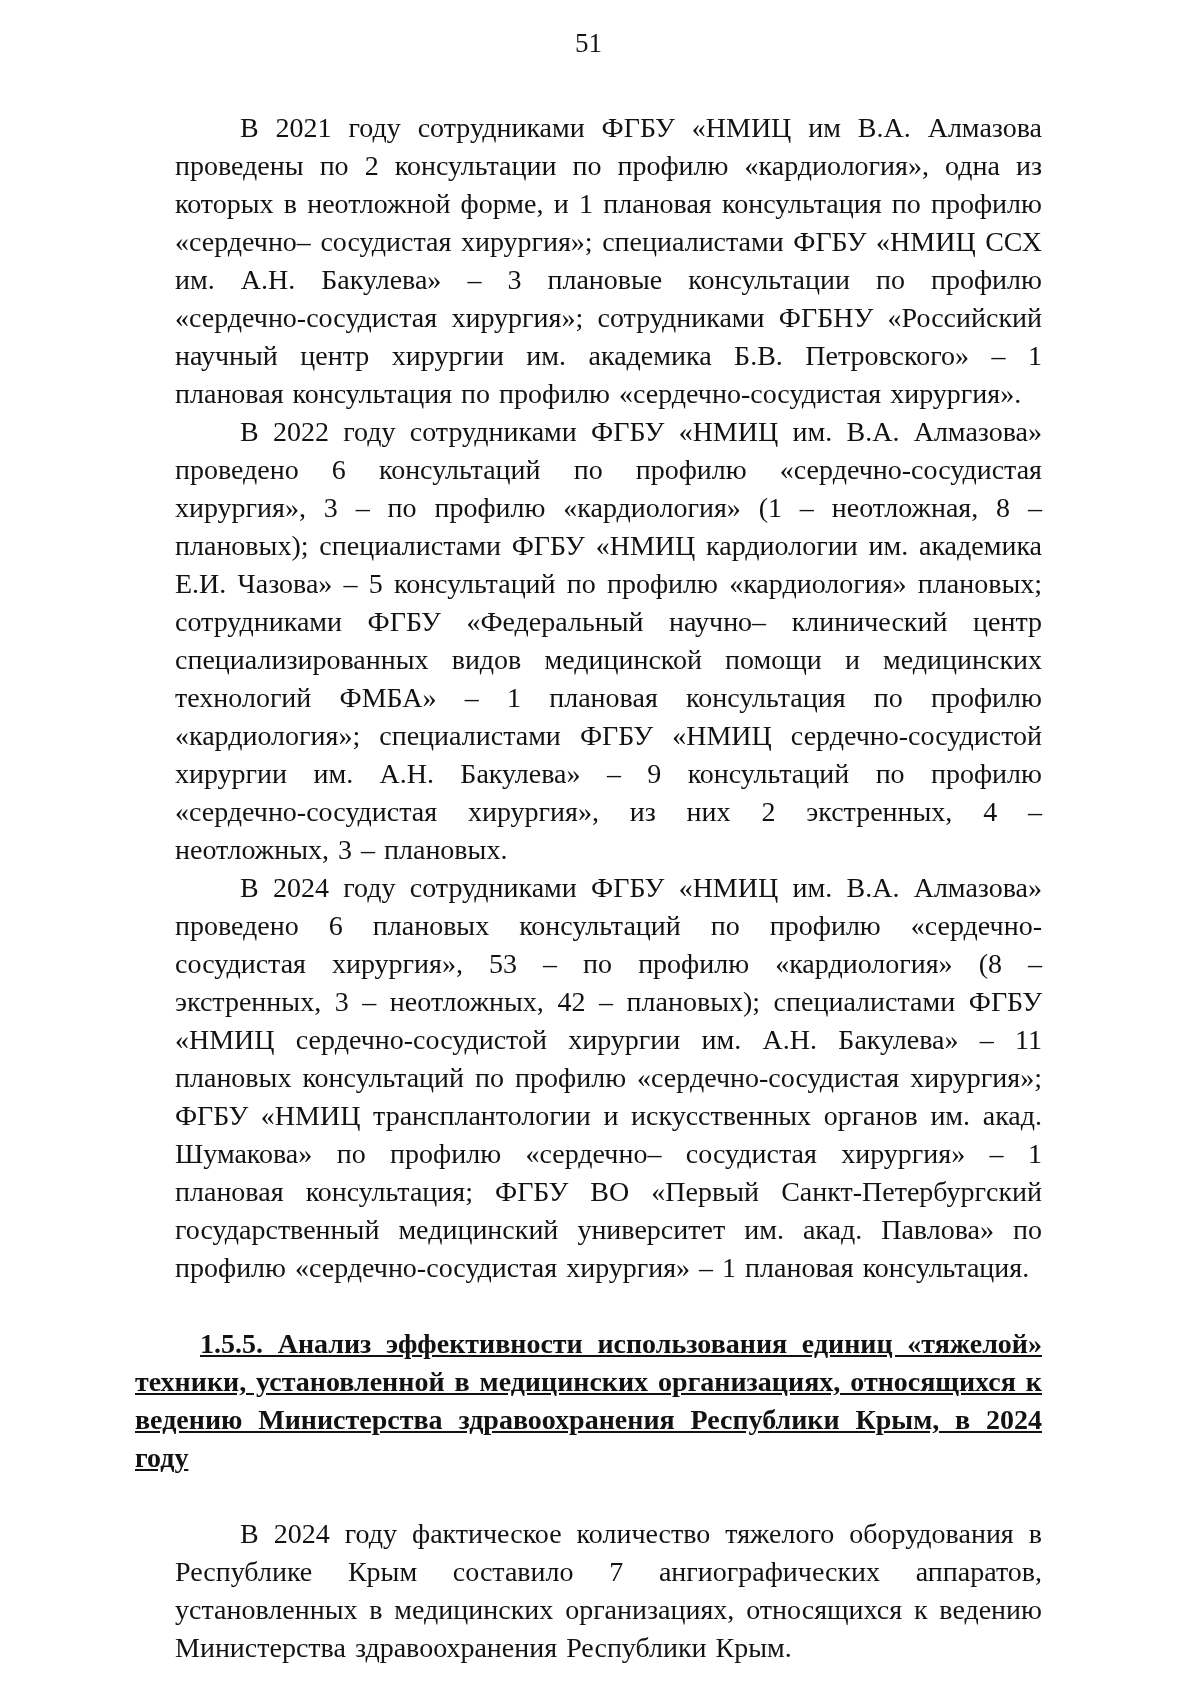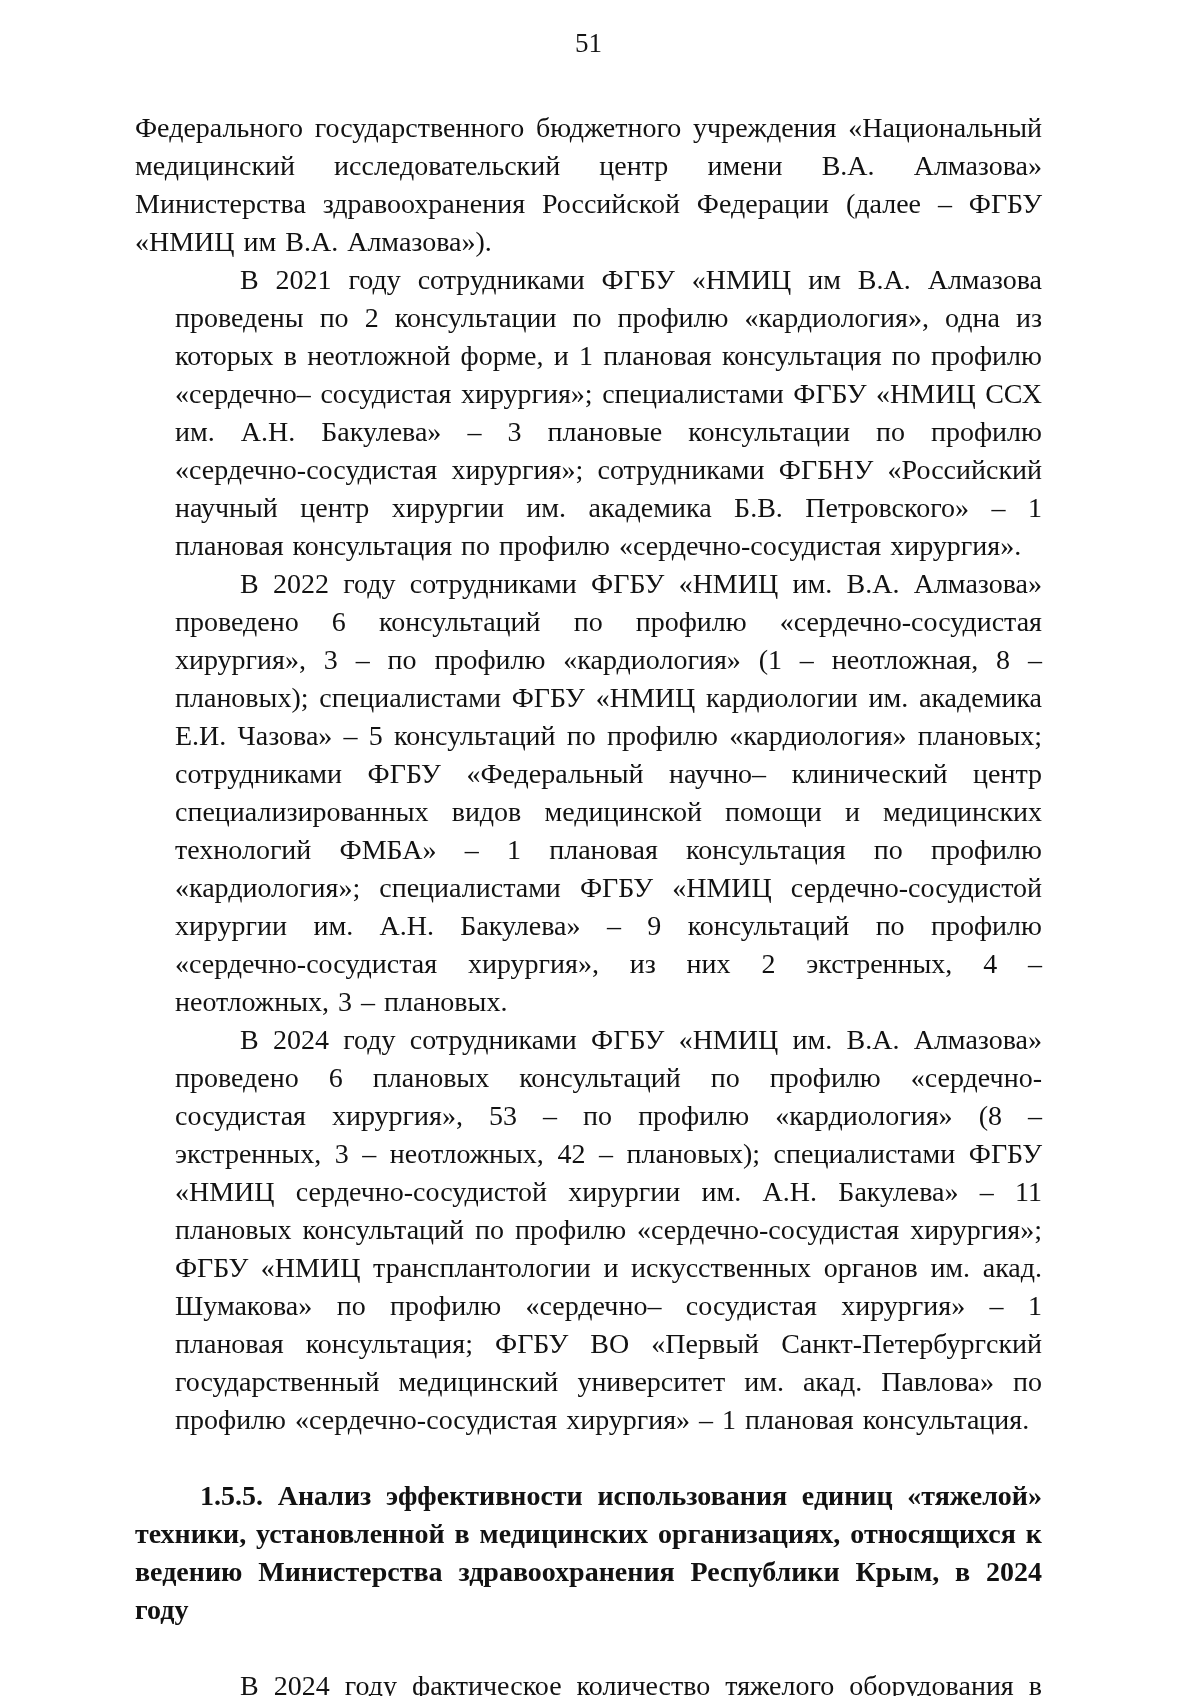--- a/index.html
+++ b/index.html
@@ -46,32 +46,32 @@
   }
   p.para.no-indent {
     text-indent: 0;
   }
   .heading {
     margin: 38px 0 38px 0;
     font-weight: bold;
     text-align: justify;
     text-indent: 65px;
     word-spacing: 2px;
+    text-decoration: underline;
   }
 </style>
 </head>
 <body>
 
 <div class="page">
 
   <div class="page-number">51</div>
 
   <div class="content">
 
-    <p class="para no-indent">Федерального государственного бюджетного учреждения «Национальный медицинский исследовательский центр имени В.А. Алмазова» Министерства здравоохранения Российской Федерации (далее – ФГБУ «НМИЦ им В.А. Алмазова»).</p>
 
     <p class="para indent">В 2021 году сотрудниками ФГБУ «НМИЦ им В.А. Алмазова проведены по 2 консультации по профилю «кардиология», одна из которых в неотложной форме, и 1 плановая консультация по профилю «сердечно– сосудистая хирургия»; специалистами ФГБУ «НМИЦ ССХ им. А.Н. Бакулева» – 3 плановые консультации по профилю «сердечно-сосудистая хирургия»; сотрудниками ФГБНУ «Российский научный центр хирургии им. академика Б.В. Петровского» – 1 плановая консультация по профилю «сердечно-сосудистая хирургия».</p>
 
     <p class="para indent">В 2022 году сотрудниками ФГБУ «НМИЦ им. В.А. Алмазова» проведено 6 консультаций по профилю «сердечно-сосудистая хирургия», 3 – по профилю «кардиология» (1 – неотложная, 8 – плановых); специалистами ФГБУ «НМИЦ кардиологии им. академика Е.И. Чазова» – 5 консультаций по профилю «кардиология» плановых; сотрудниками ФГБУ «Федеральный научно– клинический центр специализированных видов медицинской помощи и медицинских технологий ФМБА» – 1 плановая консультация по профилю «кардиология»; специалистами ФГБУ «НМИЦ сердечно-сосудистой хирургии им. А.Н. Бакулева» – 9 консультаций по профилю «сердечно-сосудистая хирургия», из них 2 экстренных, 4 – неотложных, 3 – плановых.</p>
 
     <p class="para indent">В 2024 году сотрудниками ФГБУ «НМИЦ им. В.А. Алмазова» проведено 6 плановых консультаций по профилю «сердечно-сосудистая хирургия», 53 – по профилю «кардиология» (8 – экстренных, 3 – неотложных, 42 – плановых); специалистами ФГБУ «НМИЦ сердечно-сосудистой хирургии им. А.Н. Бакулева» – 11 плановых консультаций по профилю «сердечно-сосудистая хирургия»; ФГБУ «НМИЦ трансплантологии и искусственных органов им. акад. Шумакова» по профилю «сердечно– сосудистая хирургия» – 1 плановая консультация; ФГБУ ВО «Первый Санкт-Петербургский государственный медицинский университет им. акад. Павлова» по профилю «сердечно-сосудистая хирургия» – 1 плановая консультация.</p>
 
     <p class="heading">1.5.5. Анализ эффективности использования единиц «тяжелой» техники, установленной в медицинских организациях, относящихся к ведению Министерства здравоохранения Республики Крым, в 2024 году</p>
 
     <p class="para indent">В 2024 году фактическое количество тяжелого оборудования в Республике Крым составило 7 ангиографических аппаратов, установленных в медицинских организациях, относящихся к ведению Министерства здравоохранения Республики Крым.</p>

